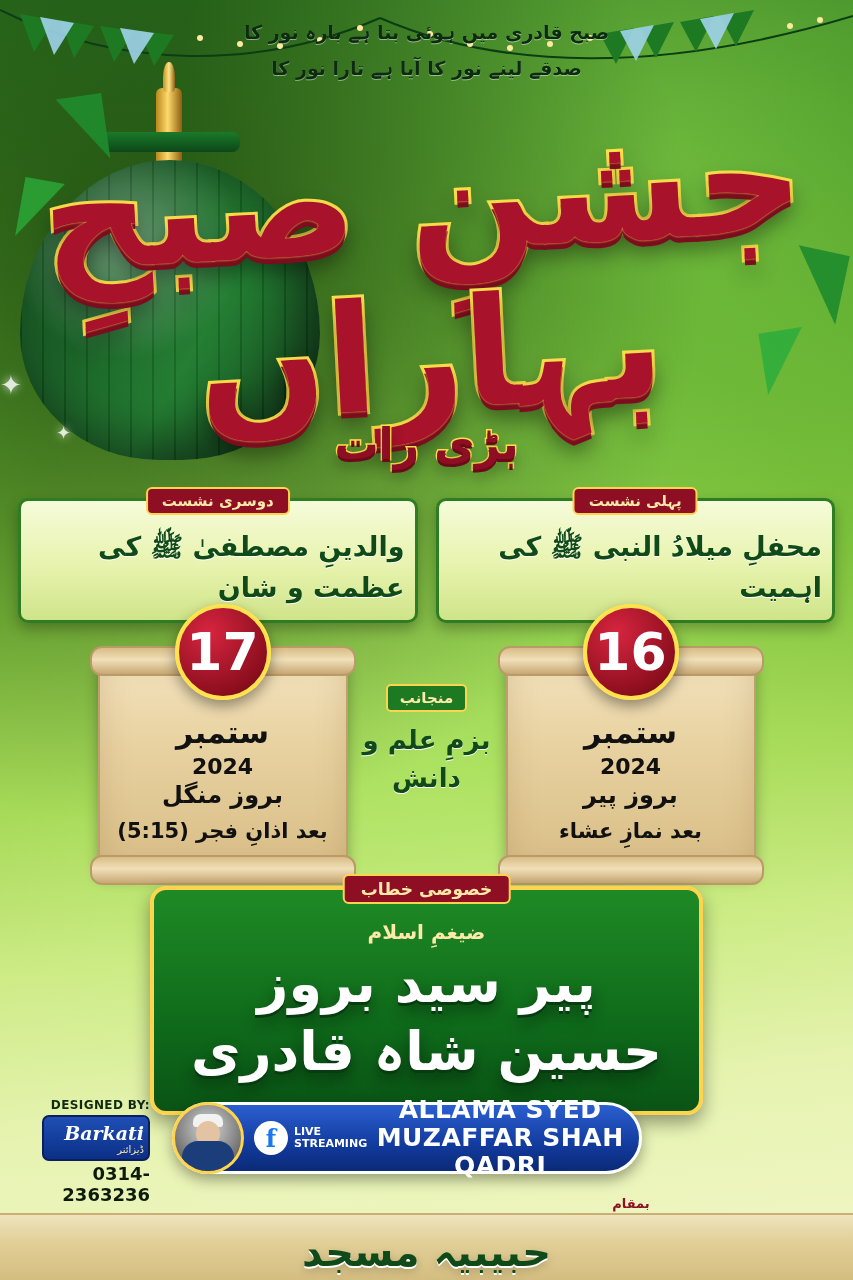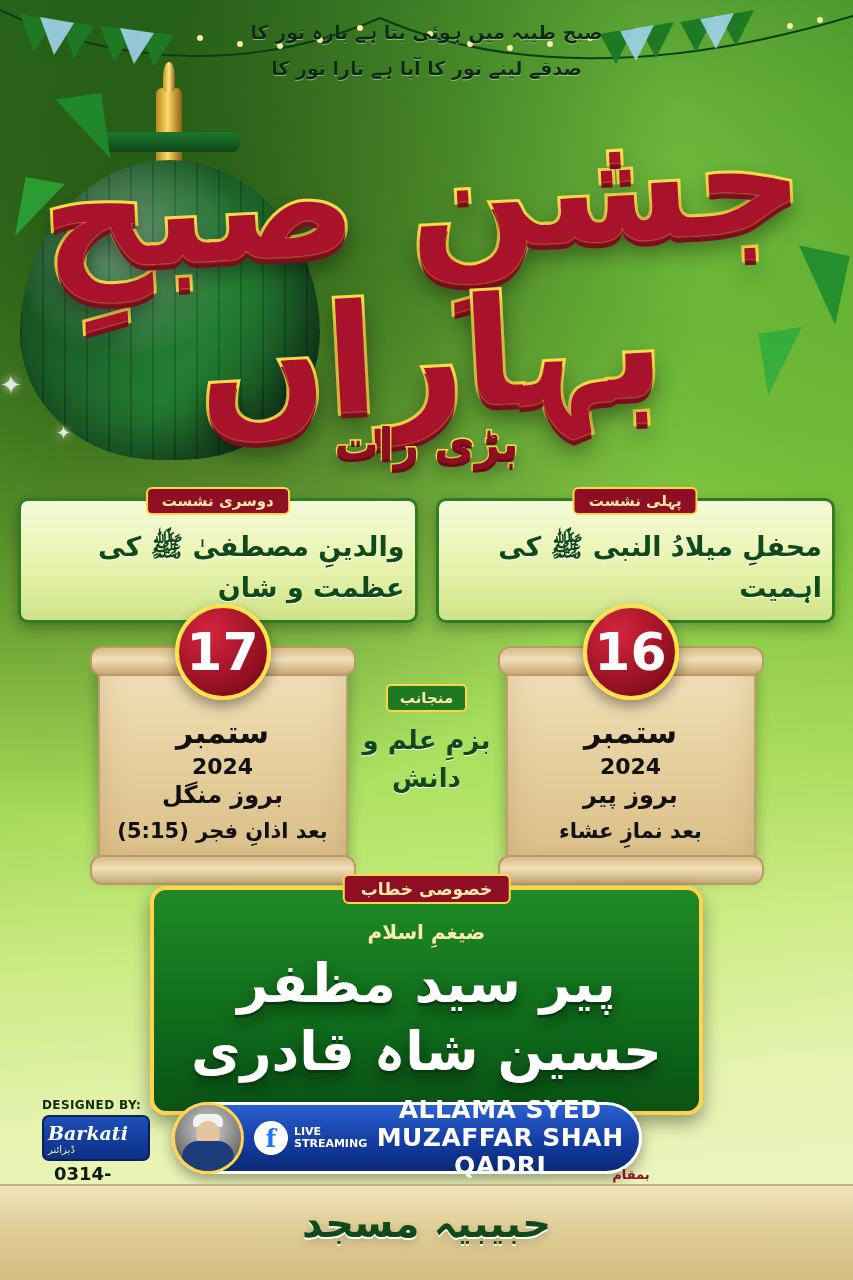--- a/index.html
+++ b/index.html
@@ -190,21 +190,21 @@
     font-size:17px; font-weight:bold; padding:3px 16px; white-space:nowrap;
   }
   .speaker .honor{ color:#ffe9a8; font-size:20px; font-weight:bold; margin-bottom:6px; }
   .speaker .name{
     color:#ffffff; font-size:54px; font-weight:bold; line-height:1.25;
     text-shadow:0 3px 0 #063c0f, 0 8px 16px rgba(0,0,0,.45);
   }
 
   
   .designer{
-    position:absolute; left:42px; top:1098px; width:108px; text-align:left;
+    position:absolute; left:42px; top:1098px; width:108px; text-align:right;
   }
   .designer .dlabel{ font-size:12px; font-weight:bold; color:#102a10; letter-spacing:.4px; }
   .designer .dbox{
     margin-top:3px; background:linear-gradient(180deg,#1f4fb5,#0b2f86);
     border:2px solid #0a1f5c; border-radius:7px; padding:5px 4px 4px;
   }
   .designer .dname{ color:#fff; font-size:19px; font-style:italic; font-weight:bold; font-family:"DejaVu Serif", serif; }
   .designer .dsub{ color:#ffe9a8; font-size:10px; }
   .designer .dphone{ font-size:18px; font-weight:bold; color:#0c1b0c; margin-top:2px;margin-left:12px; }
 
@@ -239,21 +239,21 @@
     margin:0 6px 0 10px; flex:0 0 auto; font-family:"DejaVu Serif", serif;
   }
   .livestrip .live{ color:#fff; font-size:11px; font-weight:bold; line-height:1.1; margin-right:2px; }
   .livestrip .who{
     flex:1 1 auto; color:#fff; text-align:center; font-weight:bold;
     font-size:25px; line-height:1.12; letter-spacing:.5px; padding-right:8px;
   }
 
   
   .footer{
-    position:absolute; left:0; right:0; bottom:0; height:96px;
+    position:absolute; left:0; right:0; bottom:0; height:67px;
     background:linear-gradient(180deg,#efe4bd,#e2d099 40%,#d4bd80);
     border-top:2px solid #c9ae76;
   }
   .footer .masjid{
     position:absolute; left:0; right:0; top:14px; text-align:center; direction:rtl;
     font-size:40px; font-weight:bold; color:#0f4a18;
     text-shadow:0 2px 0 #fff, 0 4px 10px rgba(0,0,0,.2);
   }
   .footer .addr{
     position:absolute; left:0; right:0; top:58px; text-align:center; direction:rtl;
@@ -313,21 +313,21 @@
     <div class="ribs"></div>
     <div class="sparkle" style="left:40px;top:300px">✦</div>
     <div class="sparkle" style="left:96px;top:352px;font-size:18px">✦</div>
   </div>
   <div class="flag flagL1"></div>
   <div class="flag flagL2"></div>
   <div class="flag flagR1"></div>
   <div class="flag flagR2"></div>
 
   <div class="top-couplet">
-    <div>صبح طیبہ میں ہوئی بتا ہے بارہ نور کا</div>
+    <div>صبح قادری میں ہوئی بتا ہے بارہ نور کا</div>
     <div>صدقے لینے نور کا آیا ہے تارا نور کا</div>
   </div>
 
   <div class="jashn">
     <span class="ttl">جشنِ صبحِ بہاراں</span>
   </div>
   <div class="bari-raat">بڑی رات</div>
 
   <div class="sessions">
     <div class="session">
@@ -363,21 +363,21 @@
         <div class="sc-year">2024</div>
         <div class="sc-month" style="font-size:24px">بروز منگل</div>
         <div class="sc-time">بعد اذانِ فجر (5:15)</div>
       </div>
     </div>
   </div>
 
   <div class="speaker">
     <div class="khitab">خصوصی خطاب</div>
     <div class="honor">ضیغمِ اسلام</div>
-    <div class="name">پیر سید مظفر حسین شاہ قادری</div>
+    <div class="name">پیر سید بروز حسین شاہ قادری</div>
   </div>
 
   <div class="designer">
     <div class="dlabel">DESIGNED BY:</div>
     <div class="dbox">
       <div class="dname">Barkati</div>
       <div class="dsub">ڈیزائنر</div>
     </div>
     <div class="dphone">0314-2363236</div>
   </div>

